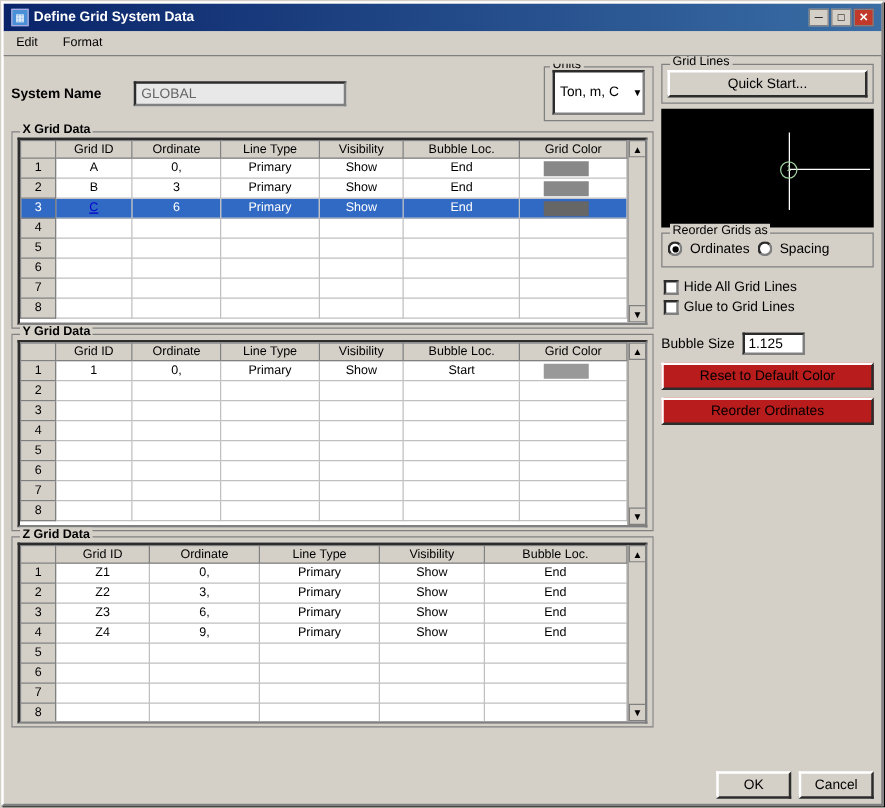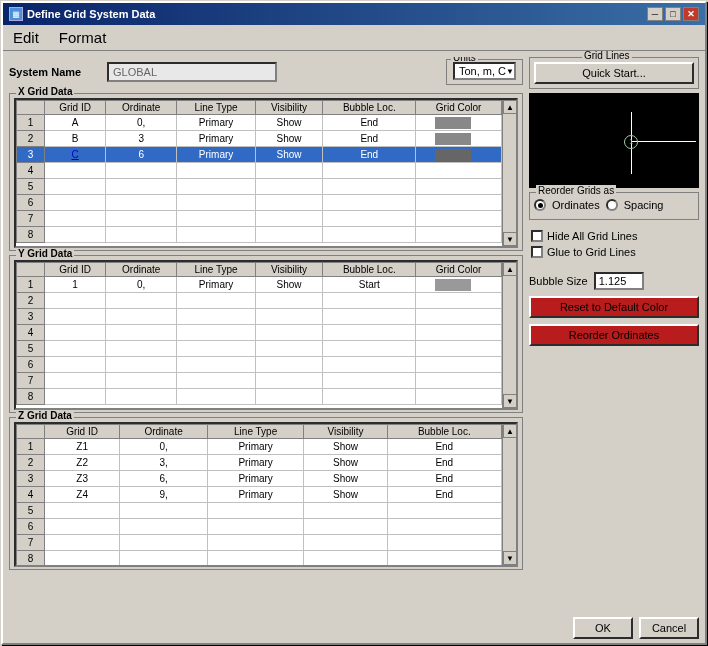--- a/index.html
+++ b/index.html
@@ -77,21 +77,21 @@
       background: #d4d0c8;
       border-bottom: 1px solid #808080;
       padding: 2px 4px;
       display: flex;
       gap: 8px;
       flex-shrink: 0;
     }
     .menu-item {
       padding: 2px 6px;
       cursor: pointer;
-      font-size: 15px;
+      font-size: 10px;
     }
     .main-content {
       flex: 1;
       display: flex;
       padding: 6px;
       gap: 6px;
       overflow: hidden;
     }
     .left-panel {
       flex: 1;
@@ -198,21 +198,20 @@
       padding: 4px;
       position: relative;
     }
     .grid-lines-label {
       position: absolute;
       top: -8px;
       left: 6px;
       background: #d4d0c8;
       padding: 0 2px;
       font-size: 10px;
-      margin-left: 46px;
     }
     .quick-start-btn {
       width: 100%;
       height: 22px;
       background: #d4d0c8;
       border: 2px outset #d4d0c8;
       border-top-color: #fff;
       border-left-color: #fff;
       border-bottom-color: #808080;
       border-right-color: #808080;
@@ -376,23 +375,23 @@
     .select-wrapper {
       position: relative;
       display: inline-flex;
       align-items: center;
     }
     select {
       appearance: none;
       -webkit-appearance: none;
       background: white;
       border: 2px inset #808080;
-      padding: 1px 7px 1px 4px;
-      font-size: 11px;
-      height: 18px;
+      padding: 1px 18px 1px 4px;
+      font-size: 11px;
+      height: 36px;
       cursor: pointer;
     }
     .select-arrow {
       position: absolute;
       right: 2px;
       pointer-events: none;
       font-size: 8px;
     }
     .table-container {
       position: relative;

